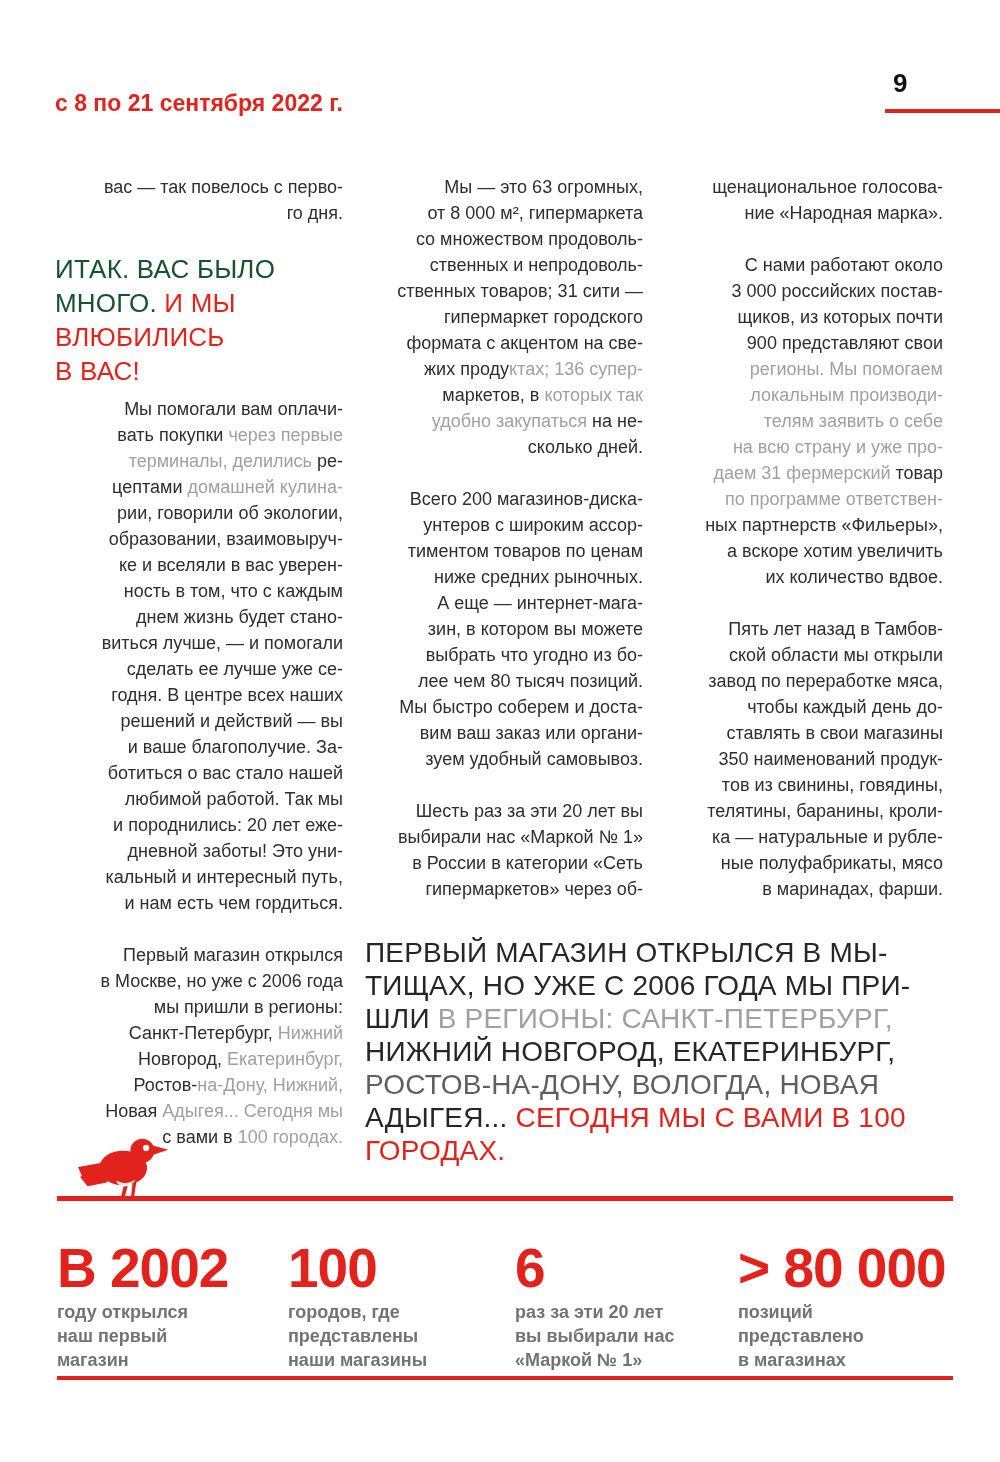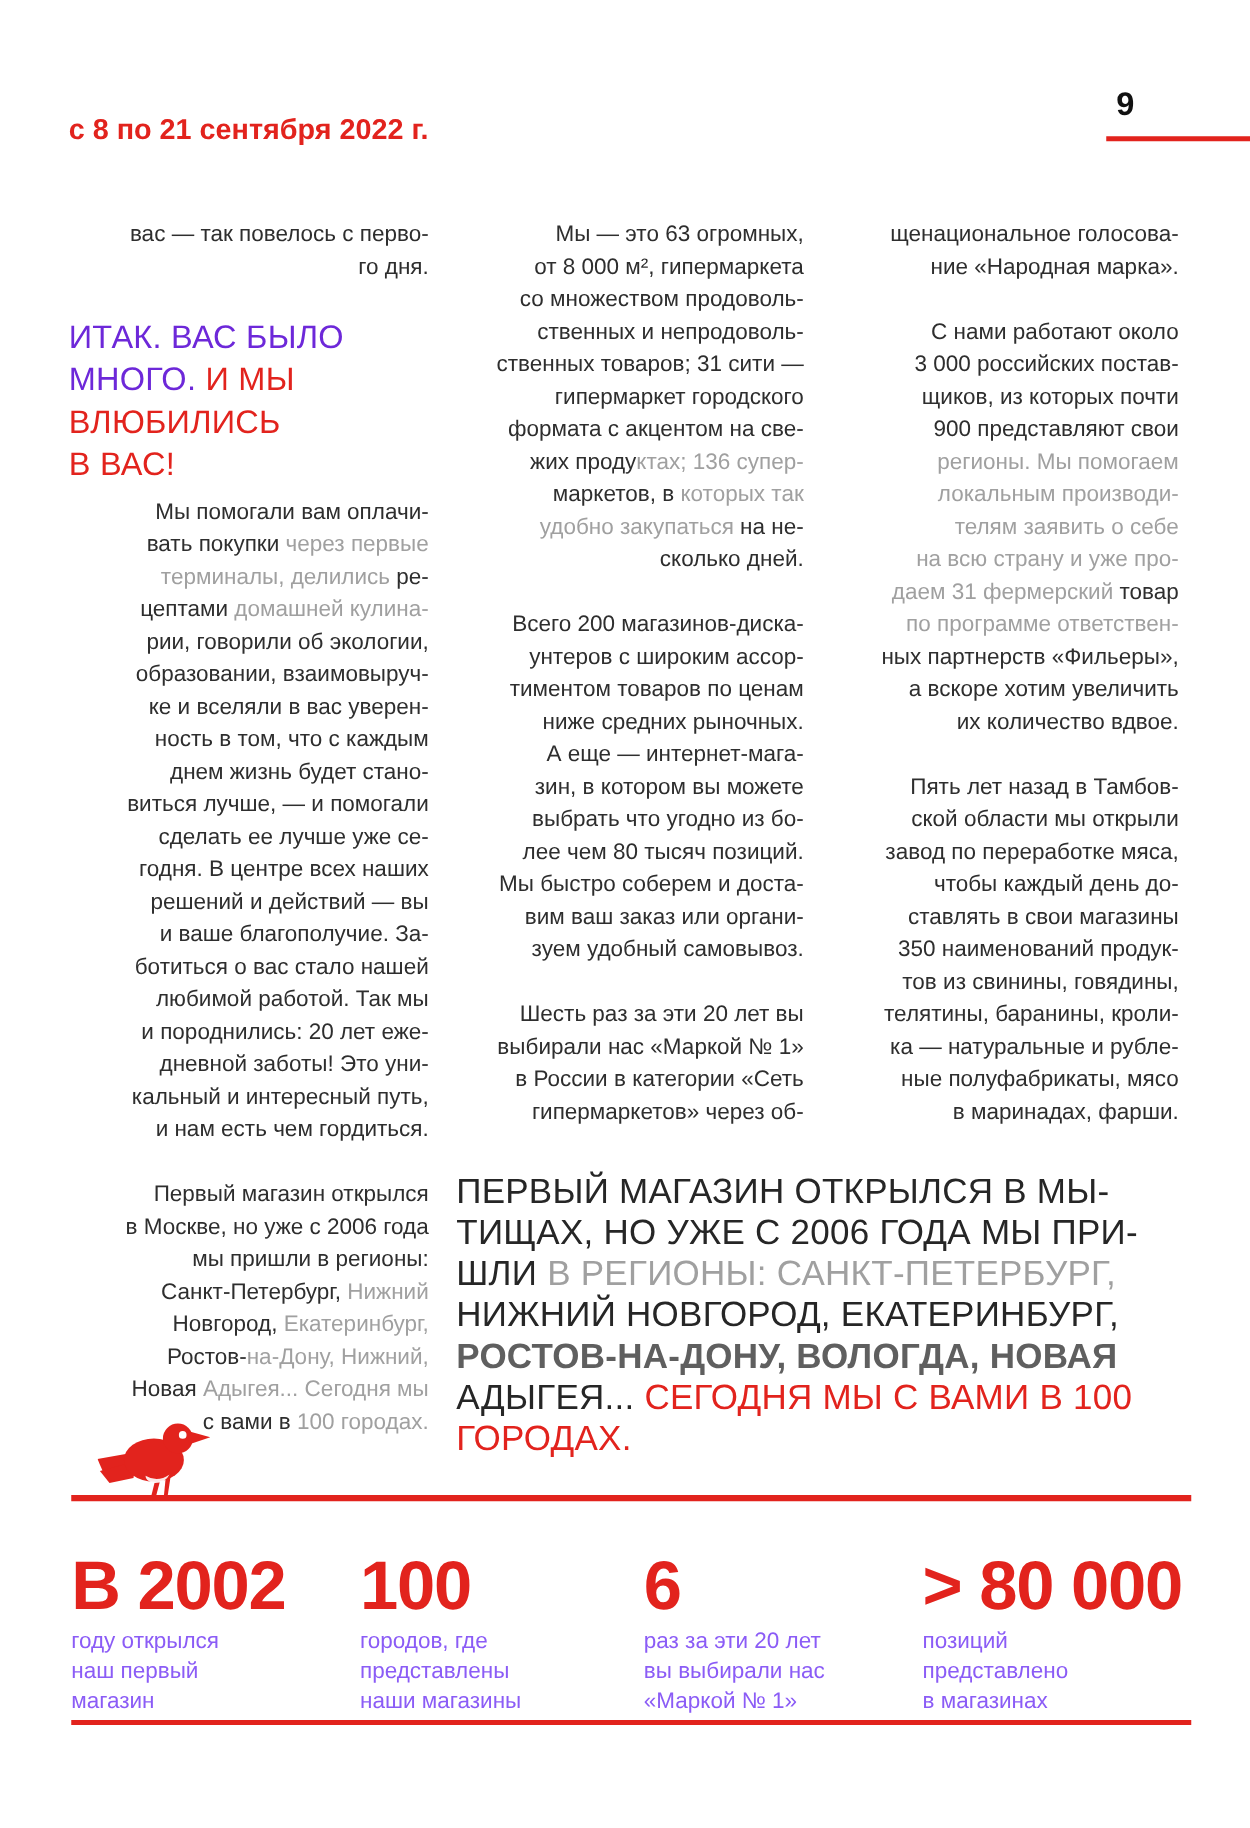--- a/index.html
+++ b/index.html
@@ -11,36 +11,36 @@
   .rule{position:absolute;background:var(--red);}
   .rule-header{left:885px;top:109px;width:115px;height:4px;}
   .rule-mid{left:57px;top:1196px;width:896px;height:5px;}
   .rule-bottom{left:57px;top:1376px;width:896px;height:4px;}
 
   .col{position:absolute;top:174px;width:288px;font-size:18px;line-height:26px;color:var(--ink);}
   .col-1{left:55px;}.col-2{left:355px;}.col-3{left:655px;}
   .col p{margin:0 0 26px;white-space:pre-line;text-align:right;}
   .col-heading{margin:12px 0 8px;font-size:26px;line-height:34px;font-weight:normal;
                white-space:pre-line;letter-spacing:.2px;}
-  .col-heading .seg-k{color:#6d28d9;}
+  .col-heading .seg-k{color:#14532d;}
 
   .pullquote{position:absolute;left:365px;top:936px;width:600px;font-size:28px;line-height:33px;
              white-space:pre-line;letter-spacing:.2px;}
   .pullquote .seg-k{color:#262626;}
 
   .seg-k{color:var(--ink);}
   .seg-g{color:var(--muted);}
-  .seg-g2{color:#5f5f5f;font-weight:bold;}
+  .seg-g2{color:#5f5f5f;}
   .seg-r{color:var(--red);}
 
   .bird{position:absolute;left:78px;top:1138px;width:96px;height:64px;}
 
   .stat{position:absolute;top:1232px;width:215px;}
   .stat .value{font-size:55px;line-height:48px;font-weight:bold;color:var(--red);letter-spacing:-1px;margin-top:12px;}
-  .stat .label{margin-top:8px;font-size:18px;font-weight:normal;line-height:24px;color:#8b5cf6;
+  .stat .label{margin-top:8px;font-size:18px;font-weight:bold;line-height:24px;color:#737373;
                white-space:pre-line;}
   .stat-1{left:57px;}.stat-2{left:288px;}.stat-3{left:515px;}.stat-4{left:738px;}
 </style>
 </head>
 <body>
 
 <div class="page">
 
   <div class="date">с 8 по 21 сентября 2022 г.</div>
   <div class="pagenum">9</div>

